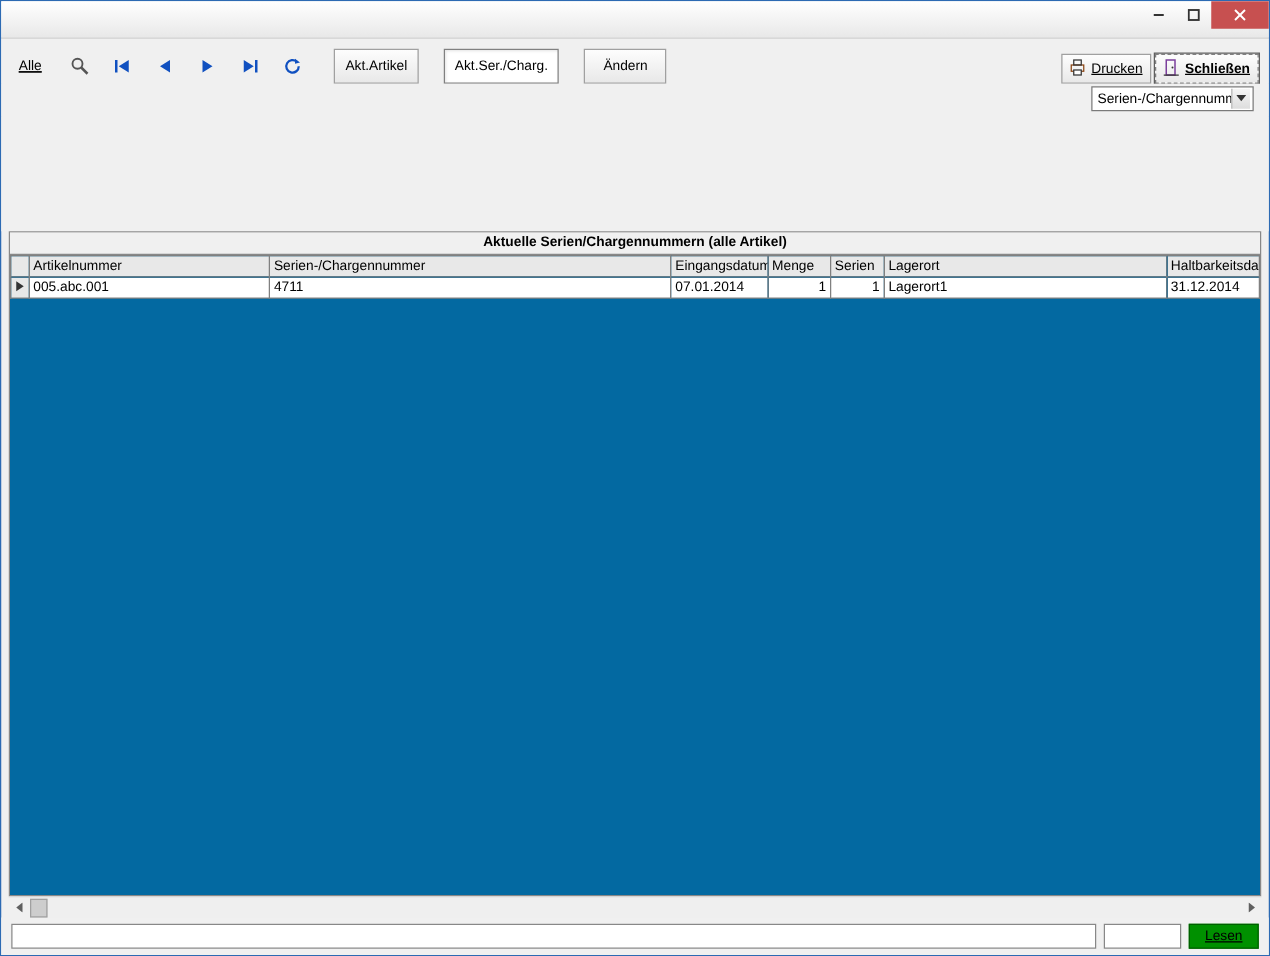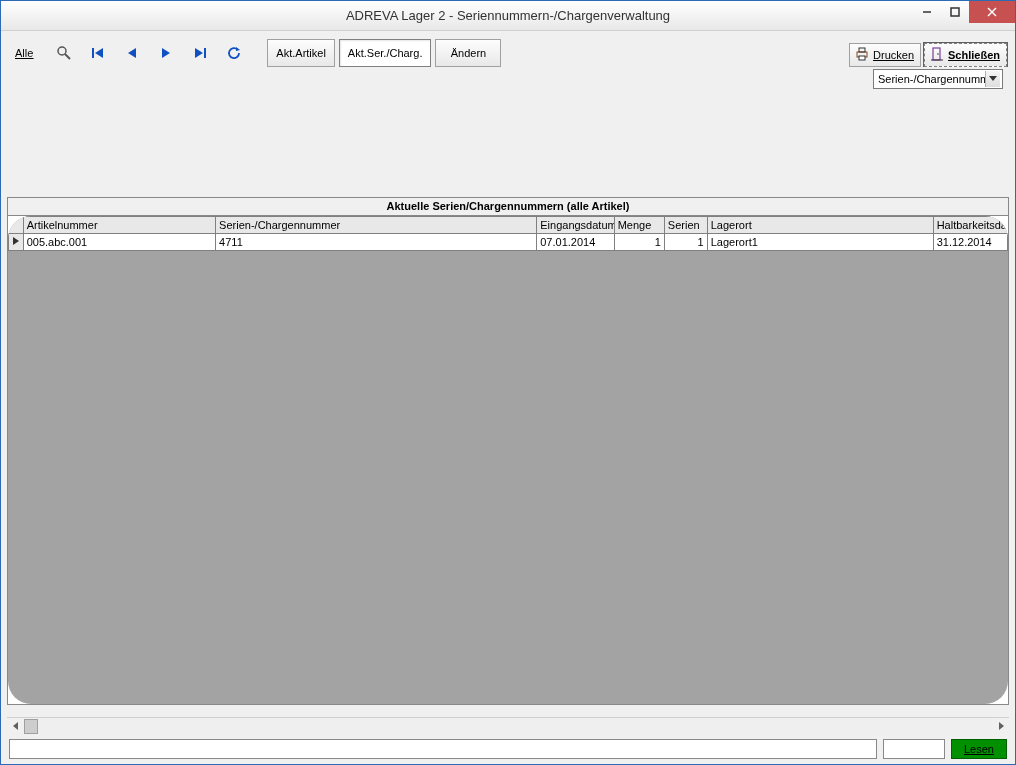--- a/index.html
+++ b/index.html
@@ -66,21 +66,21 @@
 }
 .toolbar .tb-icon {
   width: 34px;
   color: #1050c0;
 }
 .toolbar .tb-btn {
   border: 1px solid #a0a0a0;
   background: linear-gradient(to bottom, #fdfdfd, #e8e8e8);
   padding: 0 8px;
   height: 28px;
-  margin-left: 4px;
+  margin-left: 20px;
   min-width: 66px;
 }
 .toolbar .tb-btn.active {
   background: #fff;
   border: 1px solid #808080;
   box-shadow: inset 1px 1px 2px rgba(0,0,0,0.1);
 }
 .toolbar .spacer { flex: 1; }
 .toolbar .right-btn {
   border: 1px solid #a0a0a0;
@@ -121,44 +121,43 @@
   display: flex; align-items: center; justify-content: center;
 }
 
 .gap-area {
   height: 92px;
   background: #f0f0f0;
 }
 
 .content {
   flex: 1;
-  margin: 12px 6px;
+  margin: 0 6px;
   background: #fff;
   border: 1px solid #888;
   display: flex; flex-direction: column;
   overflow: hidden;
   justify-content: flex-end;
 }
 
 .table-title {
   text-align: center;
   font-weight: bold;
   font-size: 11px;
   padding: 2px 0;
   background: #f0f0f0;
   border-bottom: 1px solid #888;
   height: 18px;
 }
 
 .grid {
   flex: 1;
   overflow: hidden;
-  background: #a3a3a3;
+  background: #0369a1;
   position: relative;
-  border-radius: 23px;
 }
 
 .grid table { border-collapse: collapse; width: 100%; table-layout: fixed; }
 .grid th, .grid td {
   border: 1px solid #808080;
   padding: 1px 3px;
   text-align: left;
   height: 17px;
   font-size: 11px;
   white-space: nowrap;
@@ -231,21 +230,20 @@
 }
 
 .u { text-decoration: underline; }
 </style>
 </head>
 <body>
 
 <div class="window">
 
   <div class="titlebar">
-    <div class="title">ADREVA Lager 2 - Seriennummern-/Chargenverwaltung</div>
     <div class="controls">
       <div class="btn btn-min">
         <svg width="10" height="10">
             <line x1="1" y1="5" x2="9" y2="5" stroke="#333" stroke-width="1.5"></line>
           </svg>
       </div>
       <div class="btn btn-max">
         <svg width="10" height="10">
             <rect x="1" y="1" width="8" height="8" fill="none" stroke="#333" stroke-width="1.5"></rect>
           </svg>

